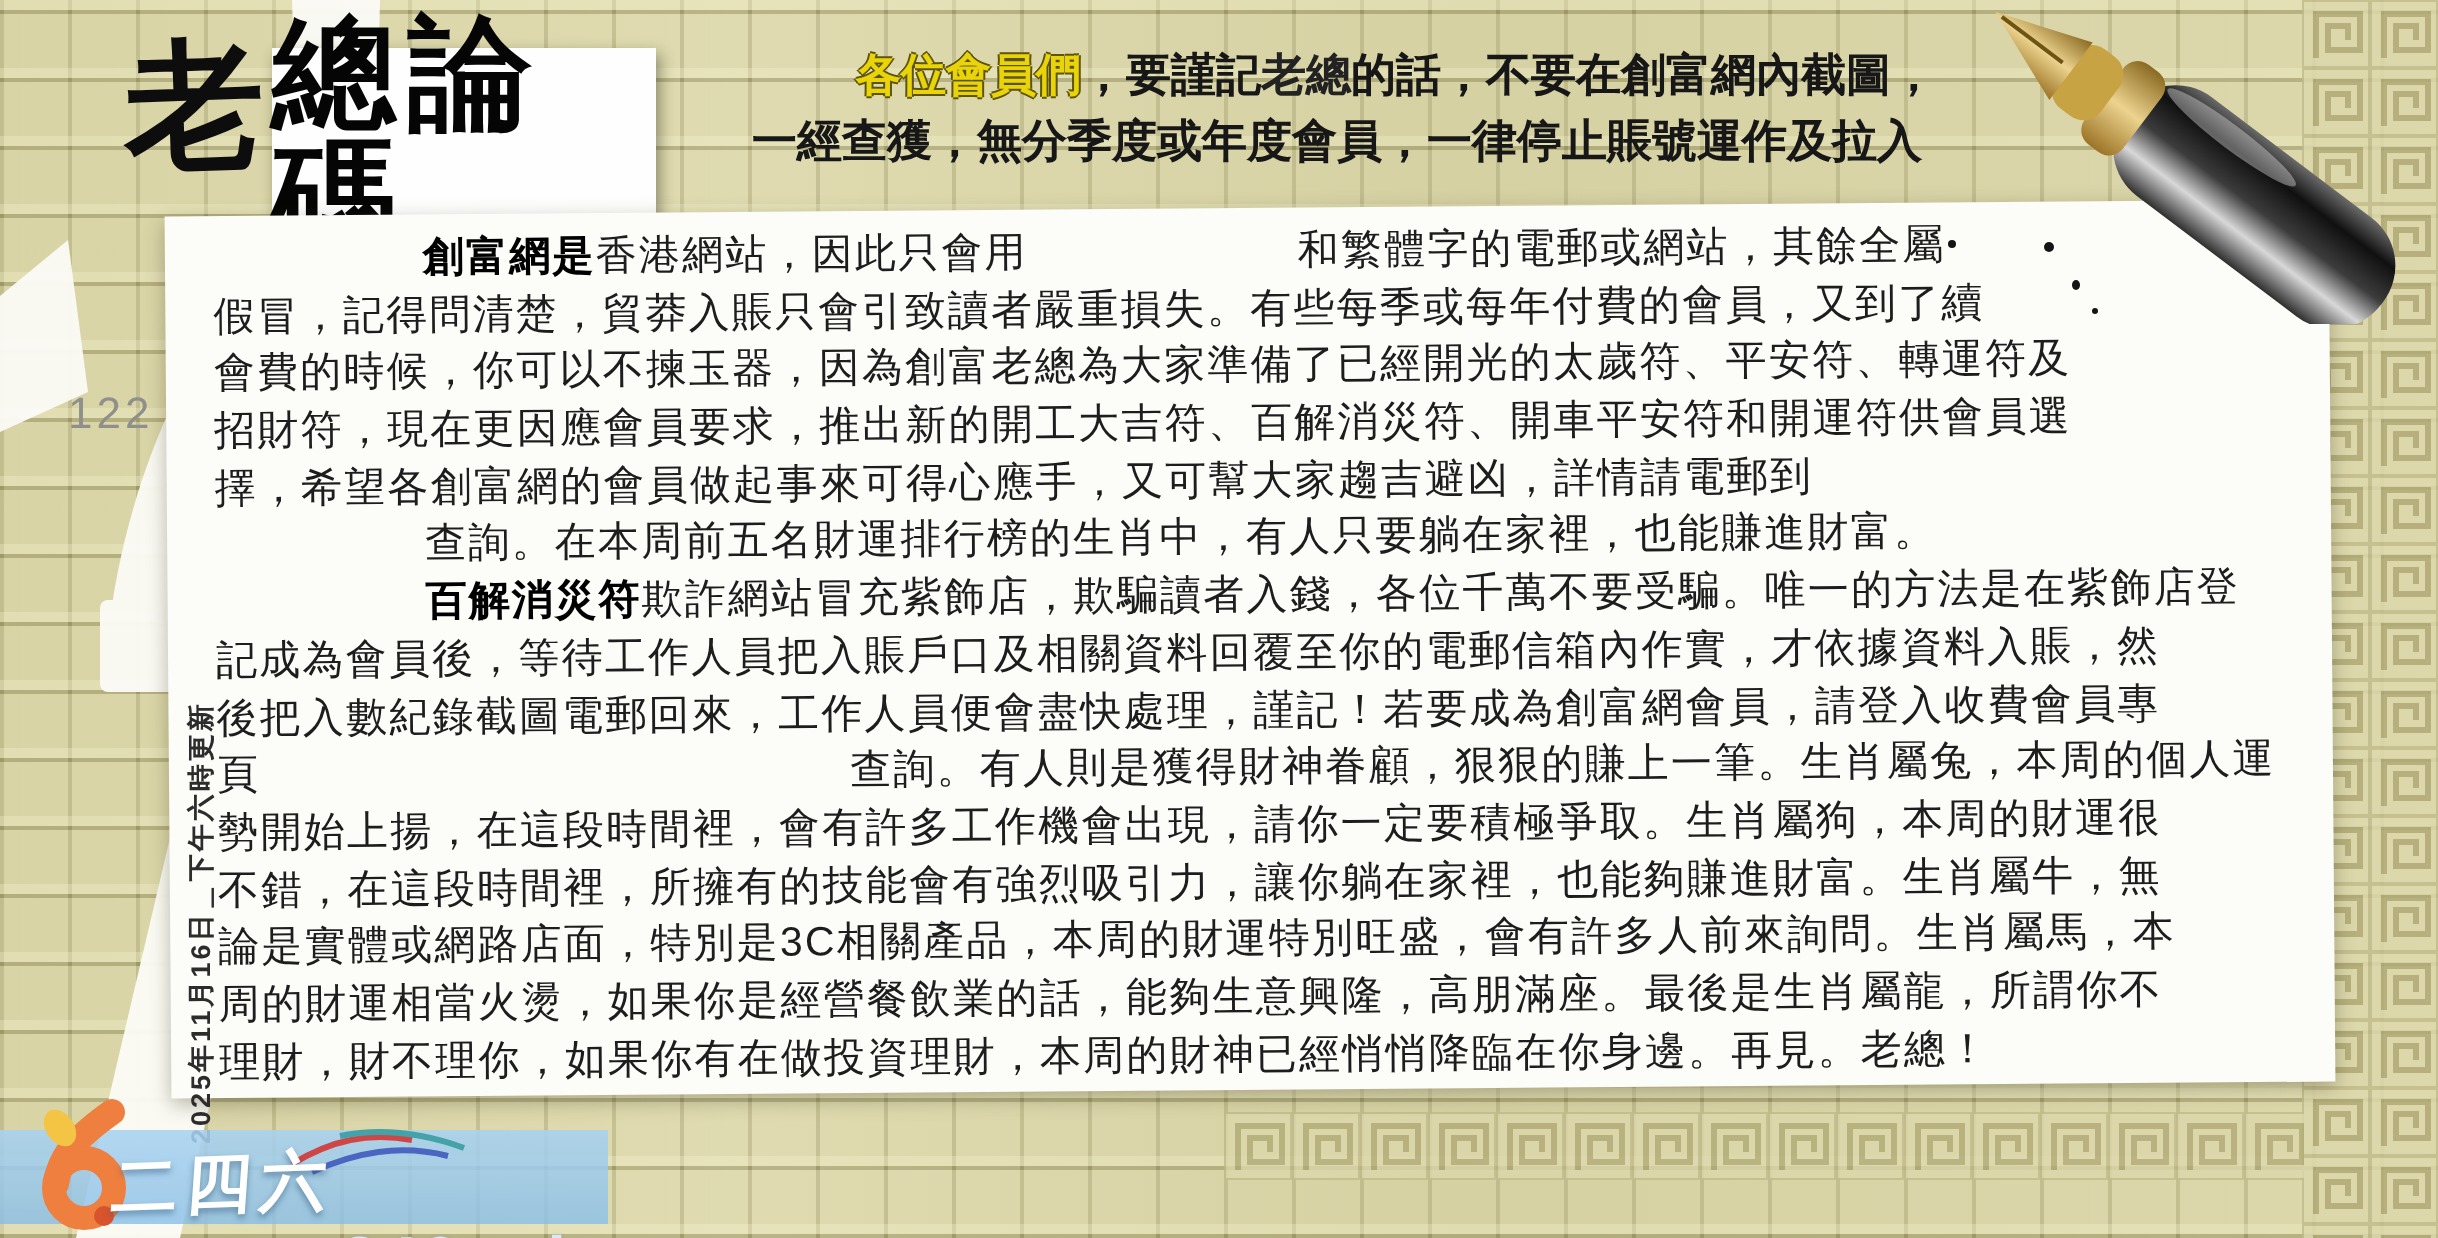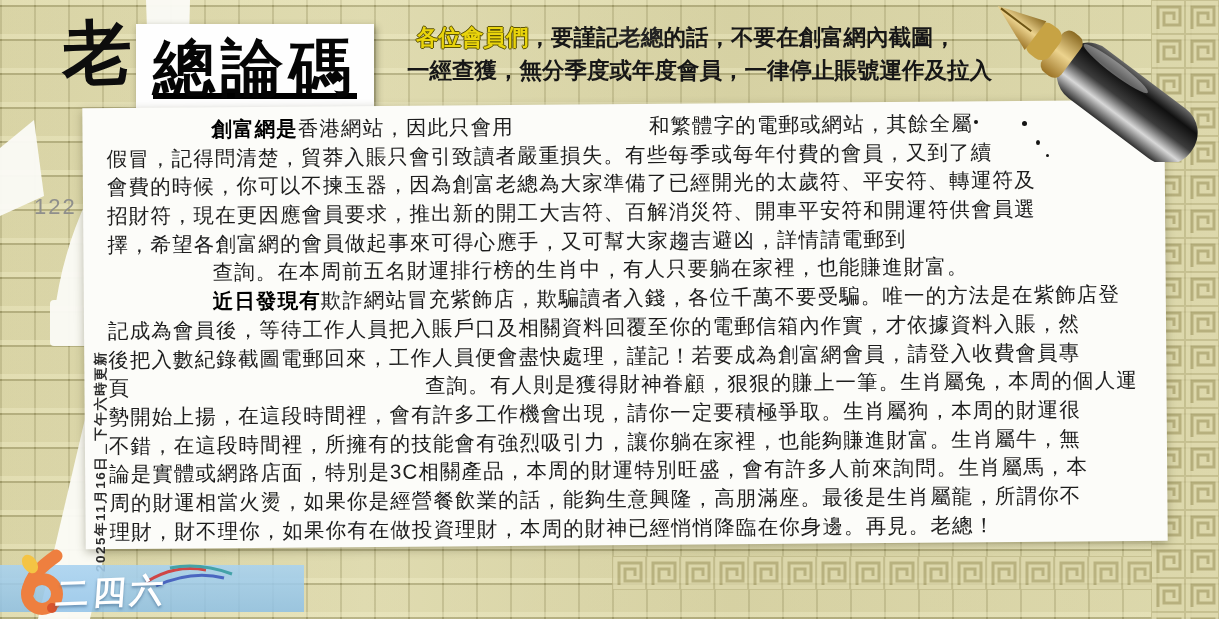--- a/index.html
+++ b/index.html
@@ -14,29 +14,29 @@
   
   .meander-v{position:absolute;right:0;top:0;width:68px;height:619px;opacity:.85;}
   .meander-h{position:absolute;left:612px;top:556px;width:540px;height:34px;opacity:.8;}
   
   .left-glyph{position:absolute;left:0;top:0;width:260px;height:619px;}
   .issue-number{position:absolute;left:34px;top:194px;font-size:22px;color:#8f8f8c;
     letter-spacing:2px;font-weight:400;}
   
   .title-prefix{position:absolute;left:62px;top:18px;font-family:"DejaVu Serif",serif;
     font-weight:900;font-size:70px;color:#0d0d0d;line-height:1;transform:rotate(-2deg);}
-  .title-box{position:absolute;left:136px;top:24px;width:238px;height:88px;background:#fefefe;
-    box-shadow:2px 3px 7px rgba(40,40,20,.45);display:flex;align-items:center;justify-content:center;text-decoration:underline;}
+  .title-box{position:absolute;left:136px;top:24px;width:192px;height:88px;background:#fefefe;
+    box-shadow:2px 3px 7px rgba(40,40,20,.45);display:flex;align-items:center;justify-content:center;}
   .title-box span{font-family:"DejaVu Serif",serif;font-weight:900;font-size:62px;color:#050505;
     letter-spacing:6px;line-height:1;}
   
   .notice{position:absolute;left:376px;top:22px;width:680px;z-index:6;font-weight:700;
     font-size:22.5px;line-height:32.5px;color:#171717;white-space:nowrap;}
-  .notice .nline{display:block;padding-left:31px;}
-  .notice .nline:nth-child(1){padding-left:40px;}
+  .notice .nline{display:block;}
+  .notice .nline:nth-child(1){padding-left:52px;}
   .notice .nline:nth-child(3){padding-left:8px;}
   .seg-yellow{color:#e9d40c;font-weight:900;
     text-shadow:1px 0 0 #5c5406,-1px 0 0 #5c5406,0 1px 0 #5c5406,0 -1px 0 #5c5406;}
   .seg-bold{font-weight:900;}
   .seg-semibold{font-weight:800;color:#222;}
   
   .paper{position:absolute;left:84px;top:104px;width:1082px;height:441px;background:#fcfcf9;
     transform:rotate(-0.45deg);box-shadow:0 3px 10px rgba(60,58,30,.35);z-index:3;}
   .article{position:absolute;left:24px;top:8px;right:12px;font-size:20.5px;line-height:28.7px;
     letter-spacing:1.1px;color:#1d1d1d;white-space:nowrap;}
@@ -118,21 +118,21 @@
     </div>
 
   <div class="paper">
     <div class="article" id="article">
         <span class="aline" style="padding-left: 105px;"><span class="lead">創富網是</span><span>香港網站，因此只會用</span><span class="gap" style="width: 135px;"></span><span>和繁體字的電郵或網站，其餘全屬</span></span>
         <span class="aline"><span>假冒，記得問清楚，貿莽入賬只會引致讀者嚴重損失。有些每季或每年付費的會員，又到了續</span></span>
         <span class="aline"><span>會費的時候，你可以不揀玉器，因為創富老總為大家準備了已經開光的太歲符、平安符、轉運符及</span></span>
         <span class="aline"><span>招財符，現在更因應會員要求，推出新的開工大吉符、百解消災符、開車平安符和開運符供會員選</span></span>
         <span class="aline"><span>擇，希望各創富網的會員做起事來可得心應手，又可幫大家趨吉避凶，詳情請電郵到</span></span>
         <span class="aline" style="padding-left: 105px;"><span>查詢。在本周前五名財運排行榜的生肖中，有人只要躺在家裡，也能賺進財富。</span></span>
-        <span class="aline" style="padding-left: 105px;"><span class="lead">近日發現有</span><span>欺詐網站冒充紫飾店，欺騙讀者入錢，各位千萬不要受騙。唯一的方法是在紫飾店登</span></span>
+        <span class="aline" style="padding-left: 105px;"><span class="lead">百解消災符</span><span>欺詐網站冒充紫飾店，欺騙讀者入錢，各位千萬不要受騙。唯一的方法是在紫飾店登</span></span>
         <span class="aline"><span>記成為會員後，等待工作人員把入賬戶口及相關資料回覆至你的電郵信箱內作實，才依據資料入賬，然</span></span>
         <span class="aline"><span>後把入數紀錄截圖電郵回來，工作人員便會盡快處理，謹記！若要成為創富網會員，請登入收費會員專</span></span>
         <span class="aline"><span>頁</span><span class="gap" style="width: 295px;"></span><span>查詢。有人則是獲得財神眷顧，狠狠的賺上一筆。生肖屬兔，本周的個人運</span></span>
         <span class="aline"><span>勢開始上揚，在這段時間裡，會有許多工作機會出現，請你一定要積極爭取。生肖屬狗，本周的財運很</span></span>
         <span class="aline"><span>不錯，在這段時間裡，所擁有的技能會有強烈吸引力，讓你躺在家裡，也能夠賺進財富。生肖屬牛，無</span></span>
         <span class="aline"><span>論是實體或網路店面，特別是3C相關產品，本周的財運特別旺盛，會有許多人前來詢問。生肖屬馬，本</span></span>
         <span class="aline"><span>周的財運相當火燙，如果你是經營餐飲業的話，能夠生意興隆，高朋滿座。最後是生肖屬龍，所謂你不</span></span>
         <span class="aline"><span>理財，財不理你，如果你有在做投資理財，本周的財神已經悄悄降臨在你身邊。再見。老總！</span></span>
       </div>
   </div>

